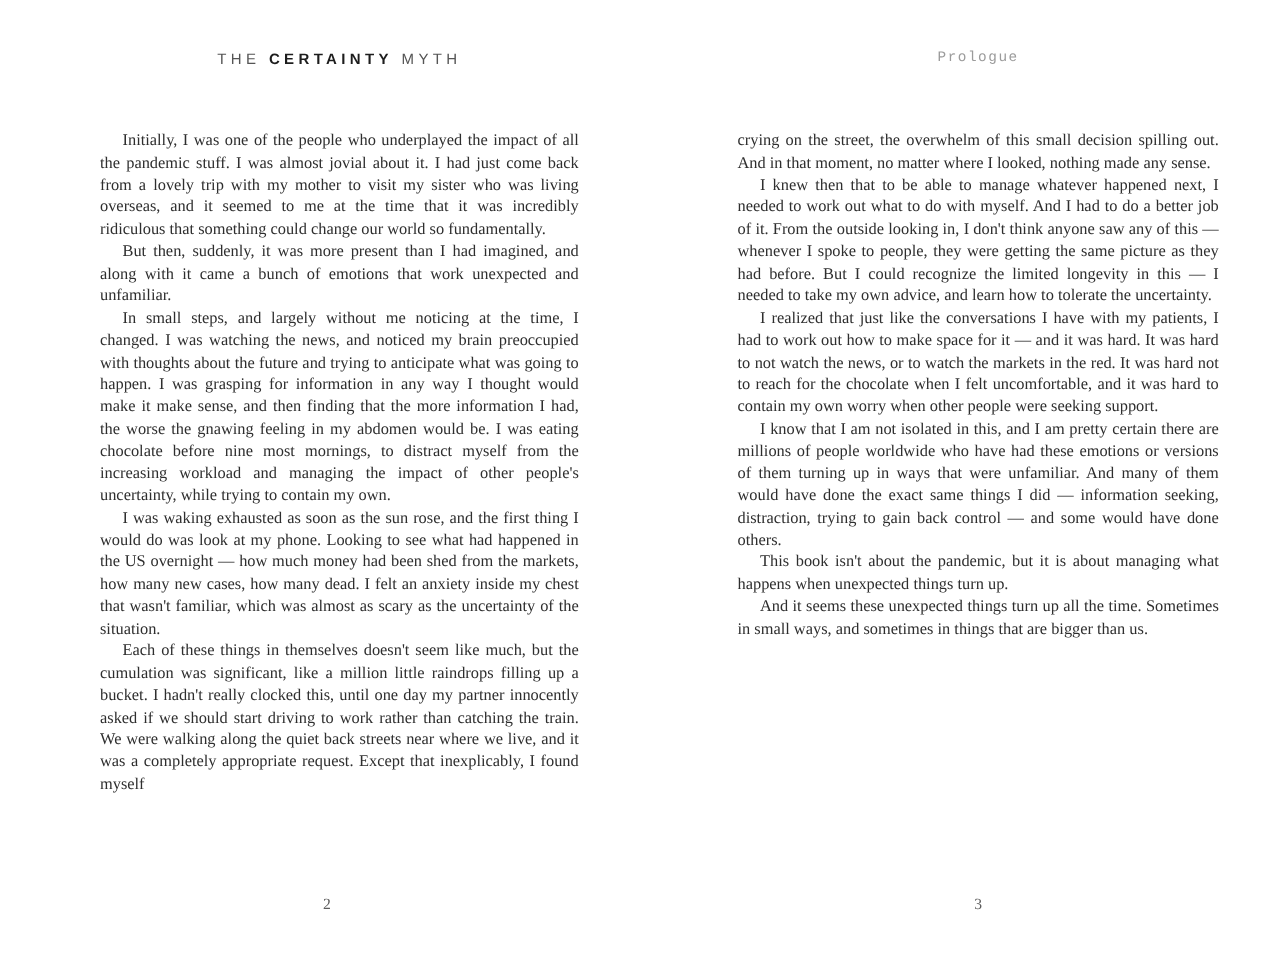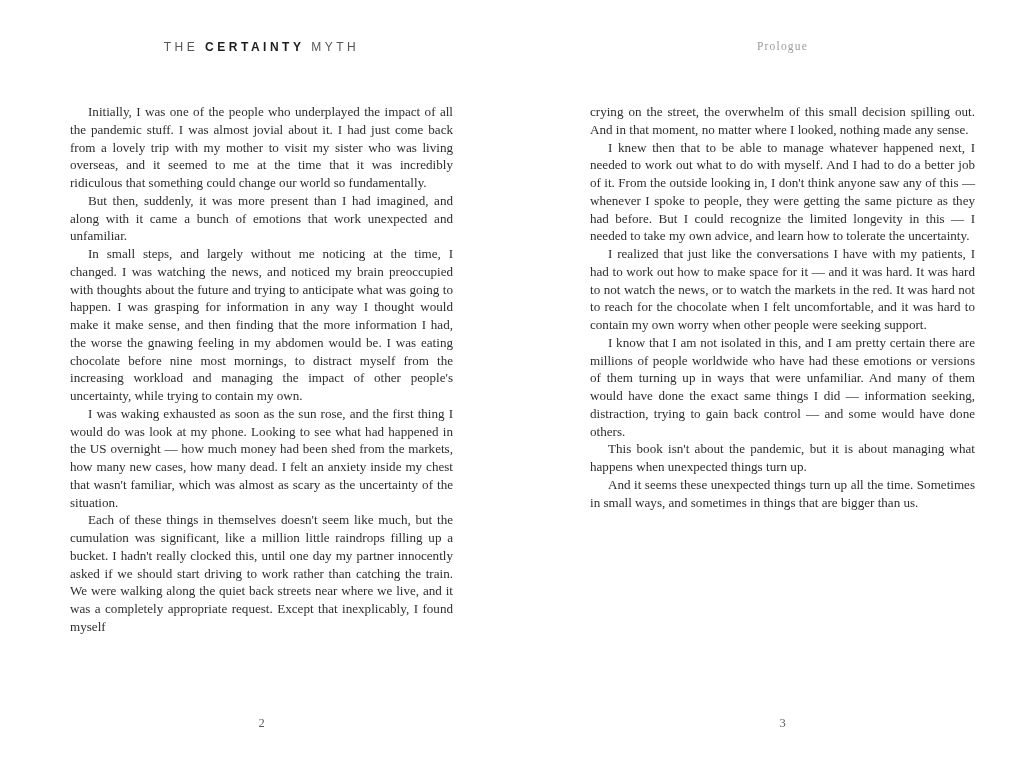--- a/index.html
+++ b/index.html
@@ -12,38 +12,38 @@
     width: 1024px;
     height: 771px;
     background: #ffffff;
     overflow: hidden;
     font-family: "Liberation Serif", serif;
   }
   .page {
     position: absolute;
     top: 40px;
   }
-  .page-left  { left: 70px;  width: 383px; }
+  .page-left  { left: 80px;  width: 383px; }
   .page-right { left: 590px; width: 385px; }
 
   .running-head {
     text-align: center;
     font-family: "Liberation Sans", sans-serif;
     font-size: 12px;
     letter-spacing: 3.5px;
     color: #4a4a4a;
     height: 16px;
     white-space: nowrap;
   }
   .running-head .light { font-weight: 400; color: #555; }
   .running-head .bold  { font-weight: 700; color: #1d1d1d; }
 
   .running-head-right {
     text-align: center;
-    font-family: Liberation Serif, serif;
+    font-family: Liberation Mono, monospace;
     font-size: 11.5px;
     letter-spacing: 1.2px;
     color: #9b9b9b;
     height: 16px;
   }
 
   .page-body {
     margin-top: 47px;
     color: #2e2e2e;
     font-size: 13.1px;

